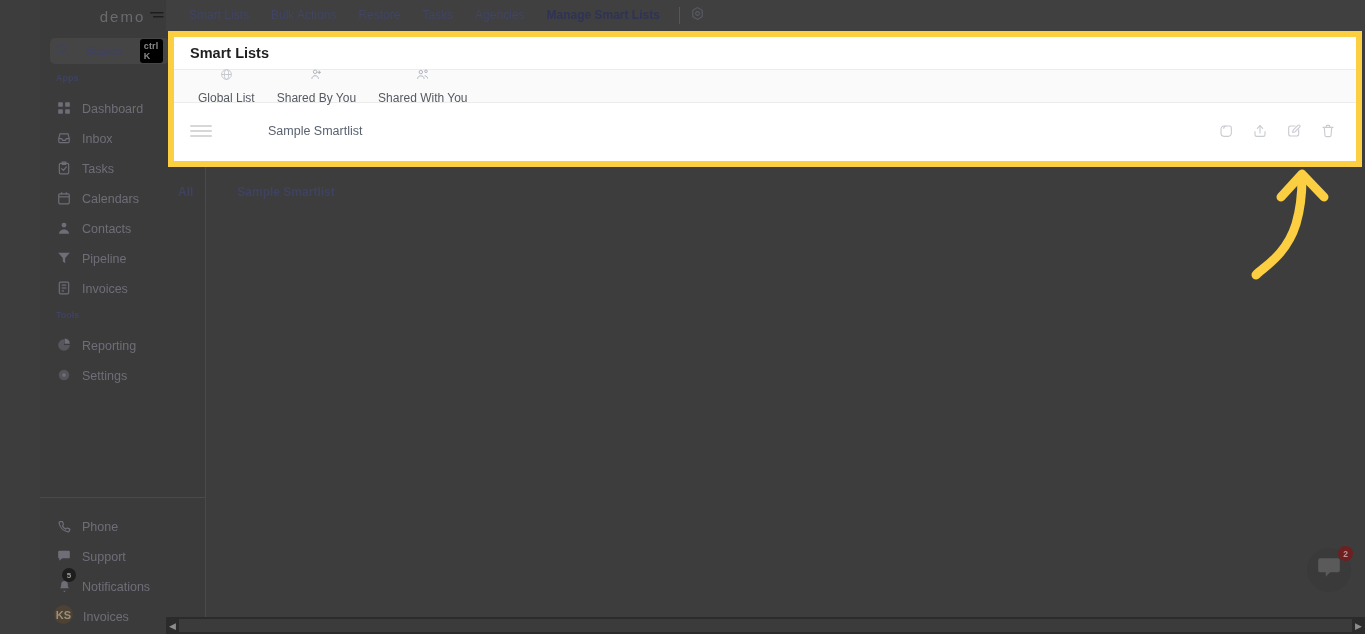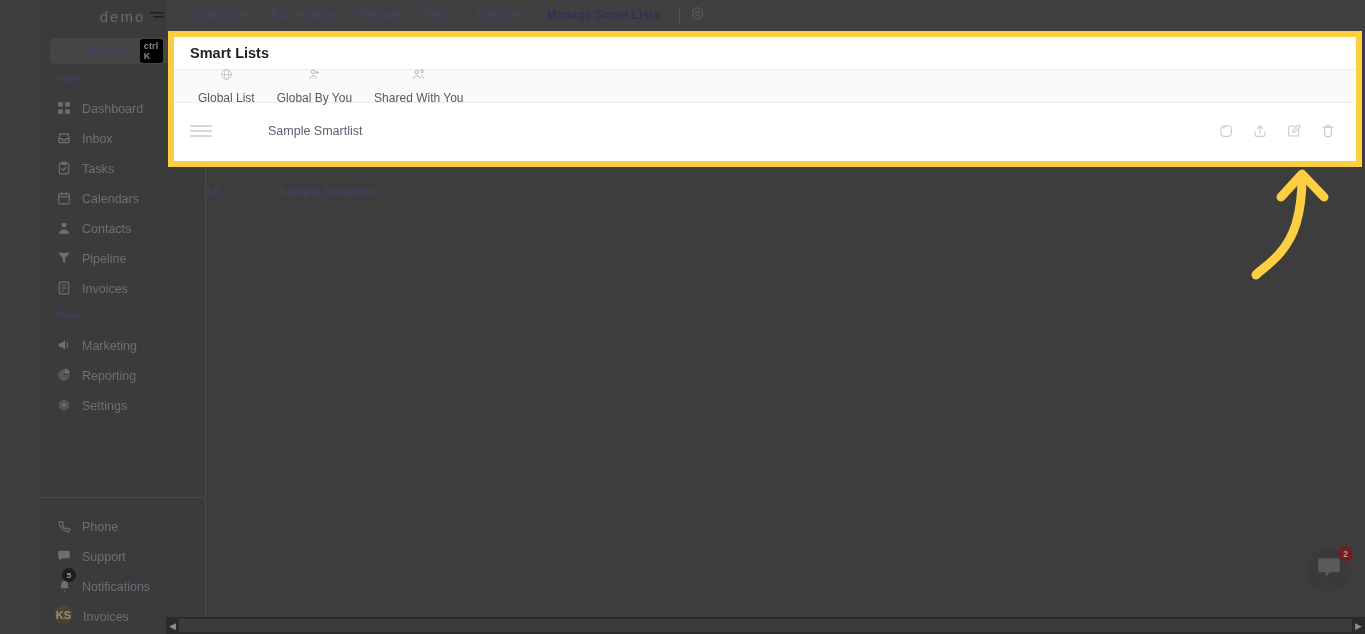--- a/index.html
+++ b/index.html
@@ -109,22 +109,22 @@
     display: flex; align-items: center; padding: 0 20px 0 16px;
   }
   .drag-handle { width: 22px; display: flex; flex-direction: column; gap: 3px; margin-right: 56px; }
   .drag-handle i { display: block; height: 2px; background: #d7d7d7; border-radius: 1px; }
   .row-name { font-size: 12.5px; color: #5a6270; flex: 1; }
   .row-actions { display: flex; align-items: center; gap: 17px; }
   .act-ico { width: 17px; height: 17px; display: flex; align-items: center; justify-content: center; }
 
   
   #subtabs {
-    position: absolute; left: 180px; top: 178px; height: 28px;
-    display: flex; align-items: center; padding-left: 24px; gap: 59px; text-align: right;
+    position: absolute; left: 154px; top: 178px; height: 28px;
+    display: flex; align-items: center; padding-left: 24px; gap: 44px; text-align: right;
   }
   .subtab { font-size: 12px; color: #3f4260; font-weight: 700; }
 
   
   #arrow { position: absolute; left: 1248px; top: 168px; width: 90px; height: 120px; z-index: 40; }
 
   
   #chat {
     position: absolute; right: 14px; bottom: 42px;
     width: 44px; height: 44px; border-radius: 50%;
@@ -252,29 +252,20 @@
             <line x1="8" y1="7" x2="16" y2="7"></line>
             <line x1="8" y1="12" x2="16" y2="12"></line>
             <line x1="8" y1="17" x2="12" y2="17"></line>
           </svg>
       </span>
       <span>Invoices</span>
     </div>
 
     <div class="sec-label" style="padding-top:14px">Tools</div>
 
-    <div class="nav-item">
-      <span class="ico">
-        <svg width="14" height="14" viewBox="0 0 24 24" fill="#6f6e78">
-            <path d="M3 9v6h4l7 5V4L7 9z"></path>
-            <path d="M17 8c1.6 1 1.6 7 0 8" stroke="#6f6e78" stroke-width="2" fill="none" stroke-linecap="round"></path>
-          </svg>
-      </span>
-      <span>Marketing</span>
-    </div>
 
     <div class="nav-item">
       <span class="ico">
         <svg width="14" height="14" viewBox="0 0 24 24" fill="#6f6e78">
             <path d="M12 2a10 10 0 1 0 10 10h-10z" opacity=".55"></path>
             <path d="M13 1v9h9A9.5 9.5 0 0 0 13 1z"></path>
           </svg>
       </span>
       <span>Reporting</span>
     </div>
@@ -377,21 +368,21 @@
         <span>Global List</span>
       </div>
       <div class="filter-item">
         <span>
           <svg width="13" height="13" viewBox="0 0 24 24" fill="none" stroke="#a9aeb6" stroke-width="1.7">
             <circle cx="9.5" cy="7" r="3.3"></circle>
               <path d="M3.5 20c0-3.6 2.7-5.8 6-5.8s6 2.2 6 5.8"></path>
               <path d="M17 5.5v5M14.5 8h5" stroke-linecap="round"></path>
           </svg>
         </span>
-        <span>Global By You</span>
+        <span>Shared By You</span>
       </div>
       <div class="filter-item">
         <span>
           <svg width="14" height="13" viewBox="0 0 26 24" fill="none" stroke="#a9aeb6" stroke-width="1.7">
             <circle cx="9" cy="7.5" r="3.2"></circle>
               <path d="M3 20c0-3.4 2.6-5.5 6-5.5s6 2.1 6 5.5"></path>
             <circle cx="18.5" cy="6" r="2.4"></circle>
               <path d="M16 14.5c3 0 5.5 1.8 5.5 5"></path>
           </svg>
         </span>

